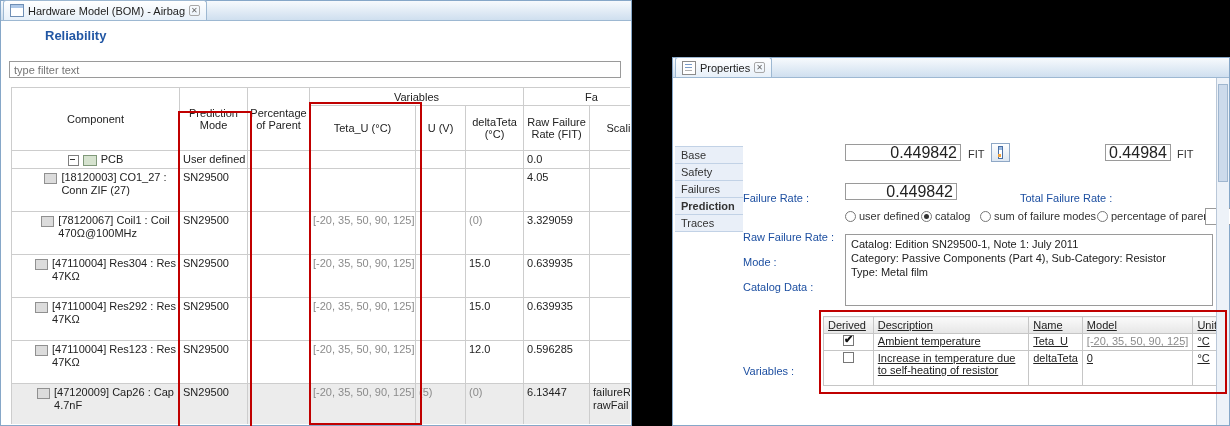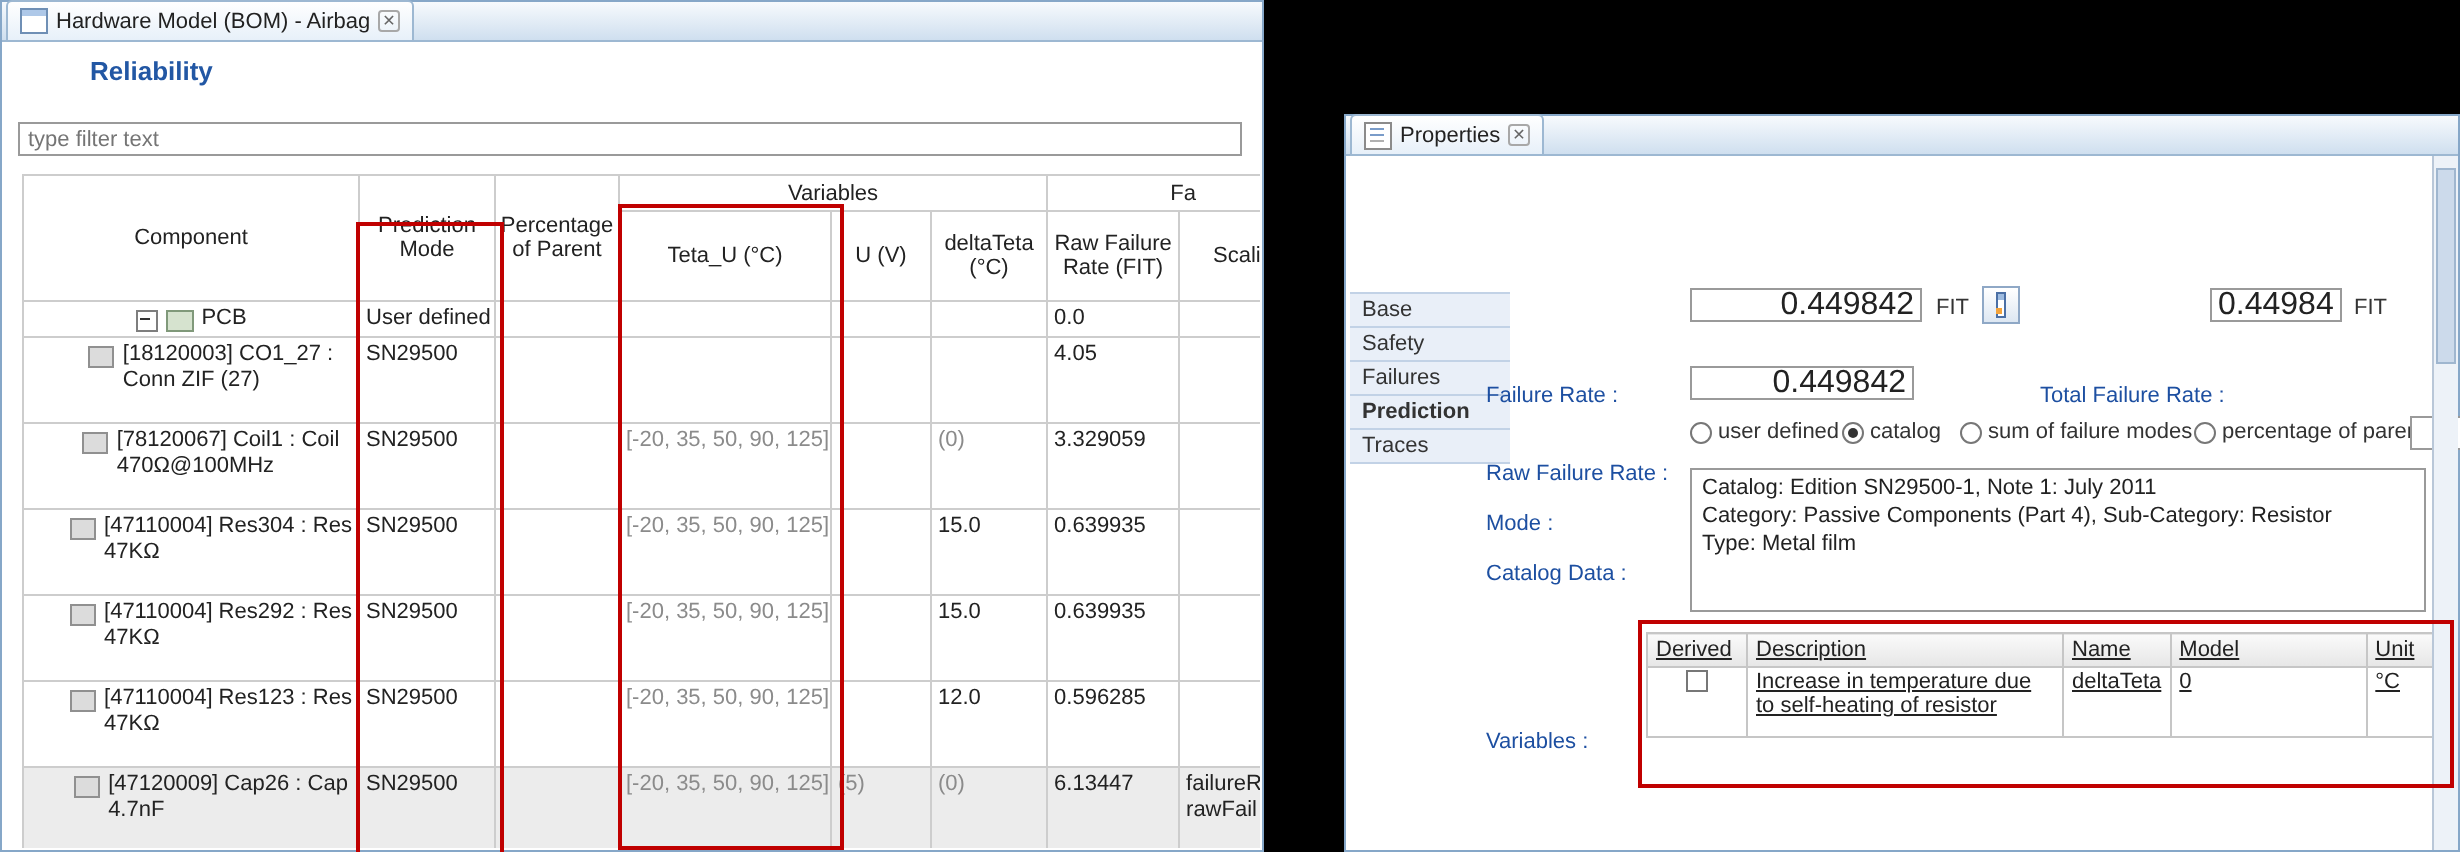--- a/index.html
+++ b/index.html
@@ -47,21 +47,21 @@
             position:relative;margin-top:2px;flex:none;}
   .expander::after{content:"";position:absolute;left:1px;top:3px;width:5px;height:1px;background:#333;}
   .pcb-ico{display:inline-block;width:12px;height:9px;background:#d6e3cf;border:1px solid #80997a;margin-top:2px;flex:none;}
   .part-ico{display:inline-block;width:11px;height:9px;background:#dcdcdc;border:1px solid #909090;margin-top:2px;flex:none;}
 
   
   .rp-title{position:absolute;left:8px;top:31px;display:flex;align-items:center;gap:5px;
             font-size:12px;font-weight:bold;color:#1d4fa1;}
   .cube{width:10px;height:10px;background:#c7ccd4;border:1px solid #868b94;position:relative;flex:none;}
   .cube::before{content:"";position:absolute;left:0;top:0;right:0;height:3px;background:#e4e8ee;}
-  .rp-nav{position:absolute;left:2px;top:88px;width:80px;font-size:11px;}
+  .rp-nav{position:absolute;left:2px;top:88px;width:68px;font-size:11px;}
   .nav-item{height:16px;line-height:16px;padding-left:6px;background:#e9eff8;
             border-bottom:1px solid #c2d2e6;color:#333;}
   .nav-item:first-child{border-top:1px solid #c2d2e6;}
   .nav-item.on{font-weight:bold;}
   .flabel{position:absolute;font-size:11px;color:#1d4fa1;white-space:nowrap;margin-top:44px;}
   .txt{position:absolute;border:1px solid #9a9a9a;font-size:16px;padding:0 3px;box-sizing:border-box;
        height:17px;text-align:right;color:#222;background:#fff;font-family:"Liberation Sans",sans-serif;}
   .unit{position:absolute;font-size:11px;color:#333;}
   .calc{position:absolute;width:19px;height:19px;border:1px solid #8fa8c6;
         background:linear-gradient(#ffffff,#dde7f2);display:flex;align-items:center;justify-content:center;box-sizing:border-box;}
@@ -345,20 +345,29 @@
     <thead>
       <tr>
         <th>Derived</th>
         <th>Description</th>
         <th>Name</th>
         <th>Model</th>
         <th>Unit</th>
       </tr>
     </thead>
     <tbody>
+      <tr class="vr1">
+        <td class="ccb">
+          <span class="cb on"></span>
+        </td>
+        <td>Ambient temperature</td>
+        <td>Teta_U</td>
+        <td class="muted">[-20, 35, 50, 90, 125]</td>
+        <td>°C</td>
+      </tr>
       <tr class="vr2">
         <td class="ccb">
           <span class="cb"></span>
         </td>
         <td>Increase in temperature due to self-heating of resistor</td>
         <td>deltaTeta</td>
         <td>0</td>
         <td>°C</td>
       </tr>
     </tbody>

